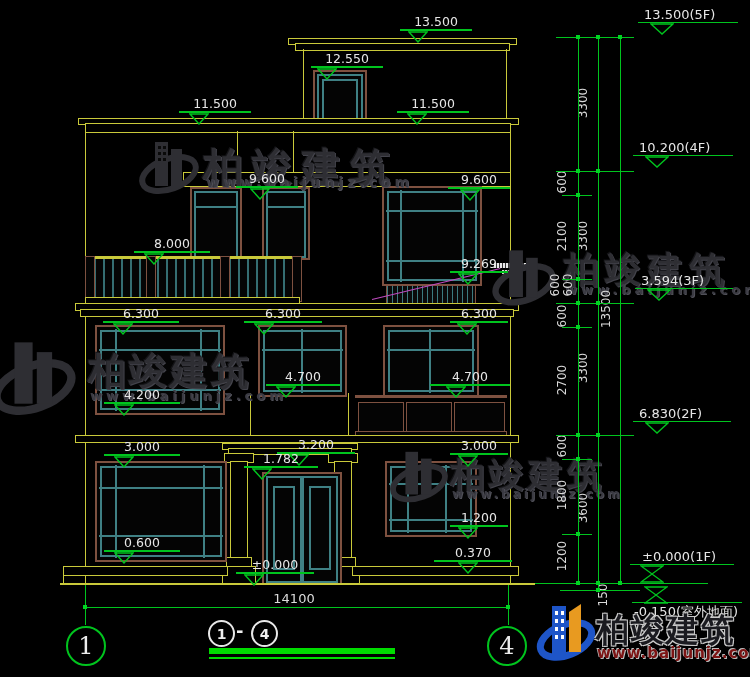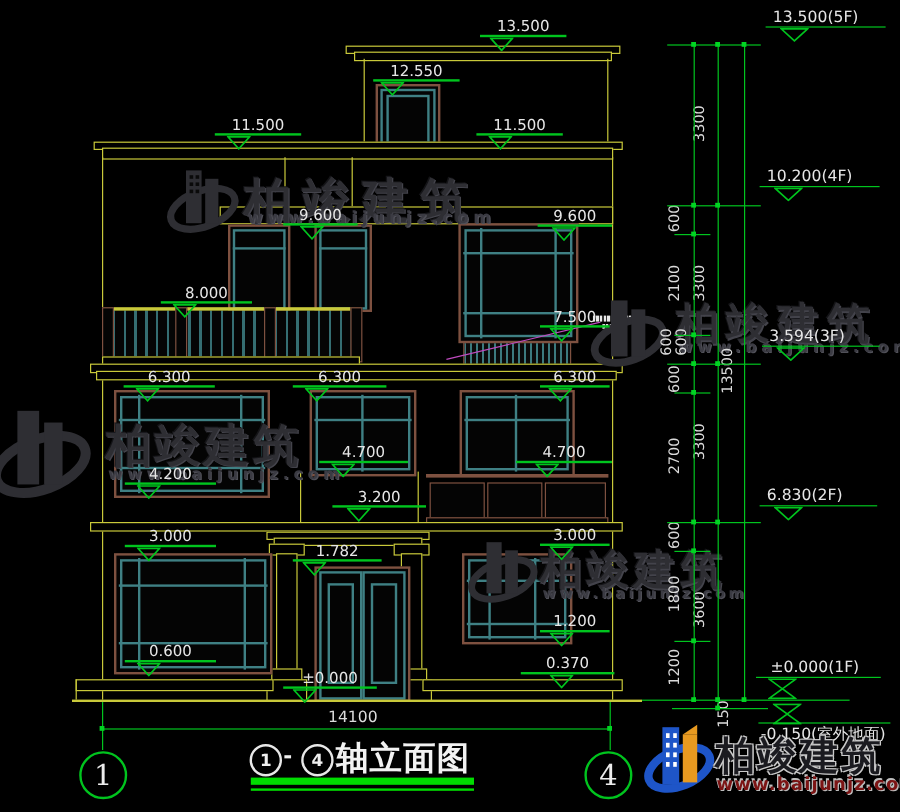--- a/index.html
+++ b/index.html
@@ -254,21 +254,21 @@
         </svg>
       </div>
       <div class="elvl" style="left:134px;top:236px;width:76px;height:30px">
         <span class="txt">8.000</span>
                  <span class="ln"></span>
         <svg style="left:10px" width="20" height="12" viewBox="0 0 20 12">
                  <path d="M1 1 H19 L10 11 Z" fill="none" stroke="#00c41e" stroke-width="1.4"></path>
         </svg>
       </div>
       <div class="elvl" style="left:450px;top:256px;width:58px;height:30px">
-        <span class="txt">7.500</span>
+        <span class="txt">9.269</span>
                  <span class="ln"></span>
         <svg style="left:8px" width="20" height="12" viewBox="0 0 20 12">
                  <path d="M1 1 H19 L10 11 Z" fill="none" stroke="#00c41e" stroke-width="1.4"></path>
         </svg>
       </div>
       <div class="elvl" style="left:103px;top:306px;width:76px;height:30px">
         <span class="txt">6.300</span>
                  <span class="ln"></span>
         <svg style="left:10px" width="20" height="12" viewBox="0 0 20 12">
                  <path d="M1 1 H19 L10 11 Z" fill="none" stroke="#00c41e" stroke-width="1.4"></path>
@@ -302,21 +302,21 @@
                  <path d="M1 1 H19 L10 11 Z" fill="none" stroke="#00c41e" stroke-width="1.4"></path>
         </svg>
       </div>
       <div class="elvl" style="left:104px;top:387px;width:76px;height:30px">
         <span class="txt">4.200</span>
                  <span class="ln"></span>
         <svg style="left:10px" width="20" height="12" viewBox="0 0 20 12">
                  <path d="M1 1 H19 L10 11 Z" fill="none" stroke="#00c41e" stroke-width="1.4"></path>
         </svg>
       </div>
-      <div class="elvl" style="left:277px;top:406px;width:78px;height:30px">
+      <div class="elvl" style="left:277px;top:437px;width:78px;height:30px">
         <span class="txt">3.200</span>
                  <span class="ln"></span>
         <svg style="left:12px" width="20" height="12" viewBox="0 0 20 12">
                  <path d="M1 1 H19 L10 11 Z" fill="none" stroke="#00c41e" stroke-width="1.4"></path>
         </svg>
       </div>
       <div class="elvl" style="left:104px;top:439px;width:76px;height:30px">
         <span class="txt">3.000</span>
                  <span class="ln"></span>
         <svg style="left:10px" width="20" height="12" viewBox="0 0 20 12">
@@ -469,21 +469,20 @@
     <span>4</span>
   </div>
 
   <div class="titlec" style="left:208px;top:620px;width:23px;height:23px;font-size:14px">
     <span>1</span>
   </div>
   <div class="abs" style="left:236px;top:620px;color:#efefef;font-size:18px;font-weight:bold">-</div>
   <div class="titlec" style="left:251px;top:620px;width:23px;height:23px;font-size:14px">
     <span>4</span>
   </div>
-  <div id="main-title" style="left:280px;top:614px;font-size:27px">轴立面图</div>
   <div class="abs" style="left:209px;top:648px;width:186px;height:6px;background:#00dc00"></div>
   <div class="abs" style="left:209px;top:657px;width:186px;height:2px;background:#00dc00"></div>
 
   <svg class="abs" style="left:536px;top:598px" width="62" height="70" viewBox="0 0 62 70">
     <ellipse cx="30" cy="42" rx="27" ry="15" transform="rotate(-22 30 42)" fill="none" stroke="#1e55c8" stroke-width="7"></ellipse>
     <rect x="16" y="8" width="14" height="48" fill="#1e55c8"></rect>
     <rect x="33" y="14" width="12" height="40" fill="#e89a20"></rect>
     <path d="M33 14 L45 6 L45 14 Z" fill="#e89a20"></path>
     <rect x="19" y="13" width="3" height="4" fill="#fff"></rect>
       <rect x="25" y="13" width="3" height="4" fill="#fff"></rect>

